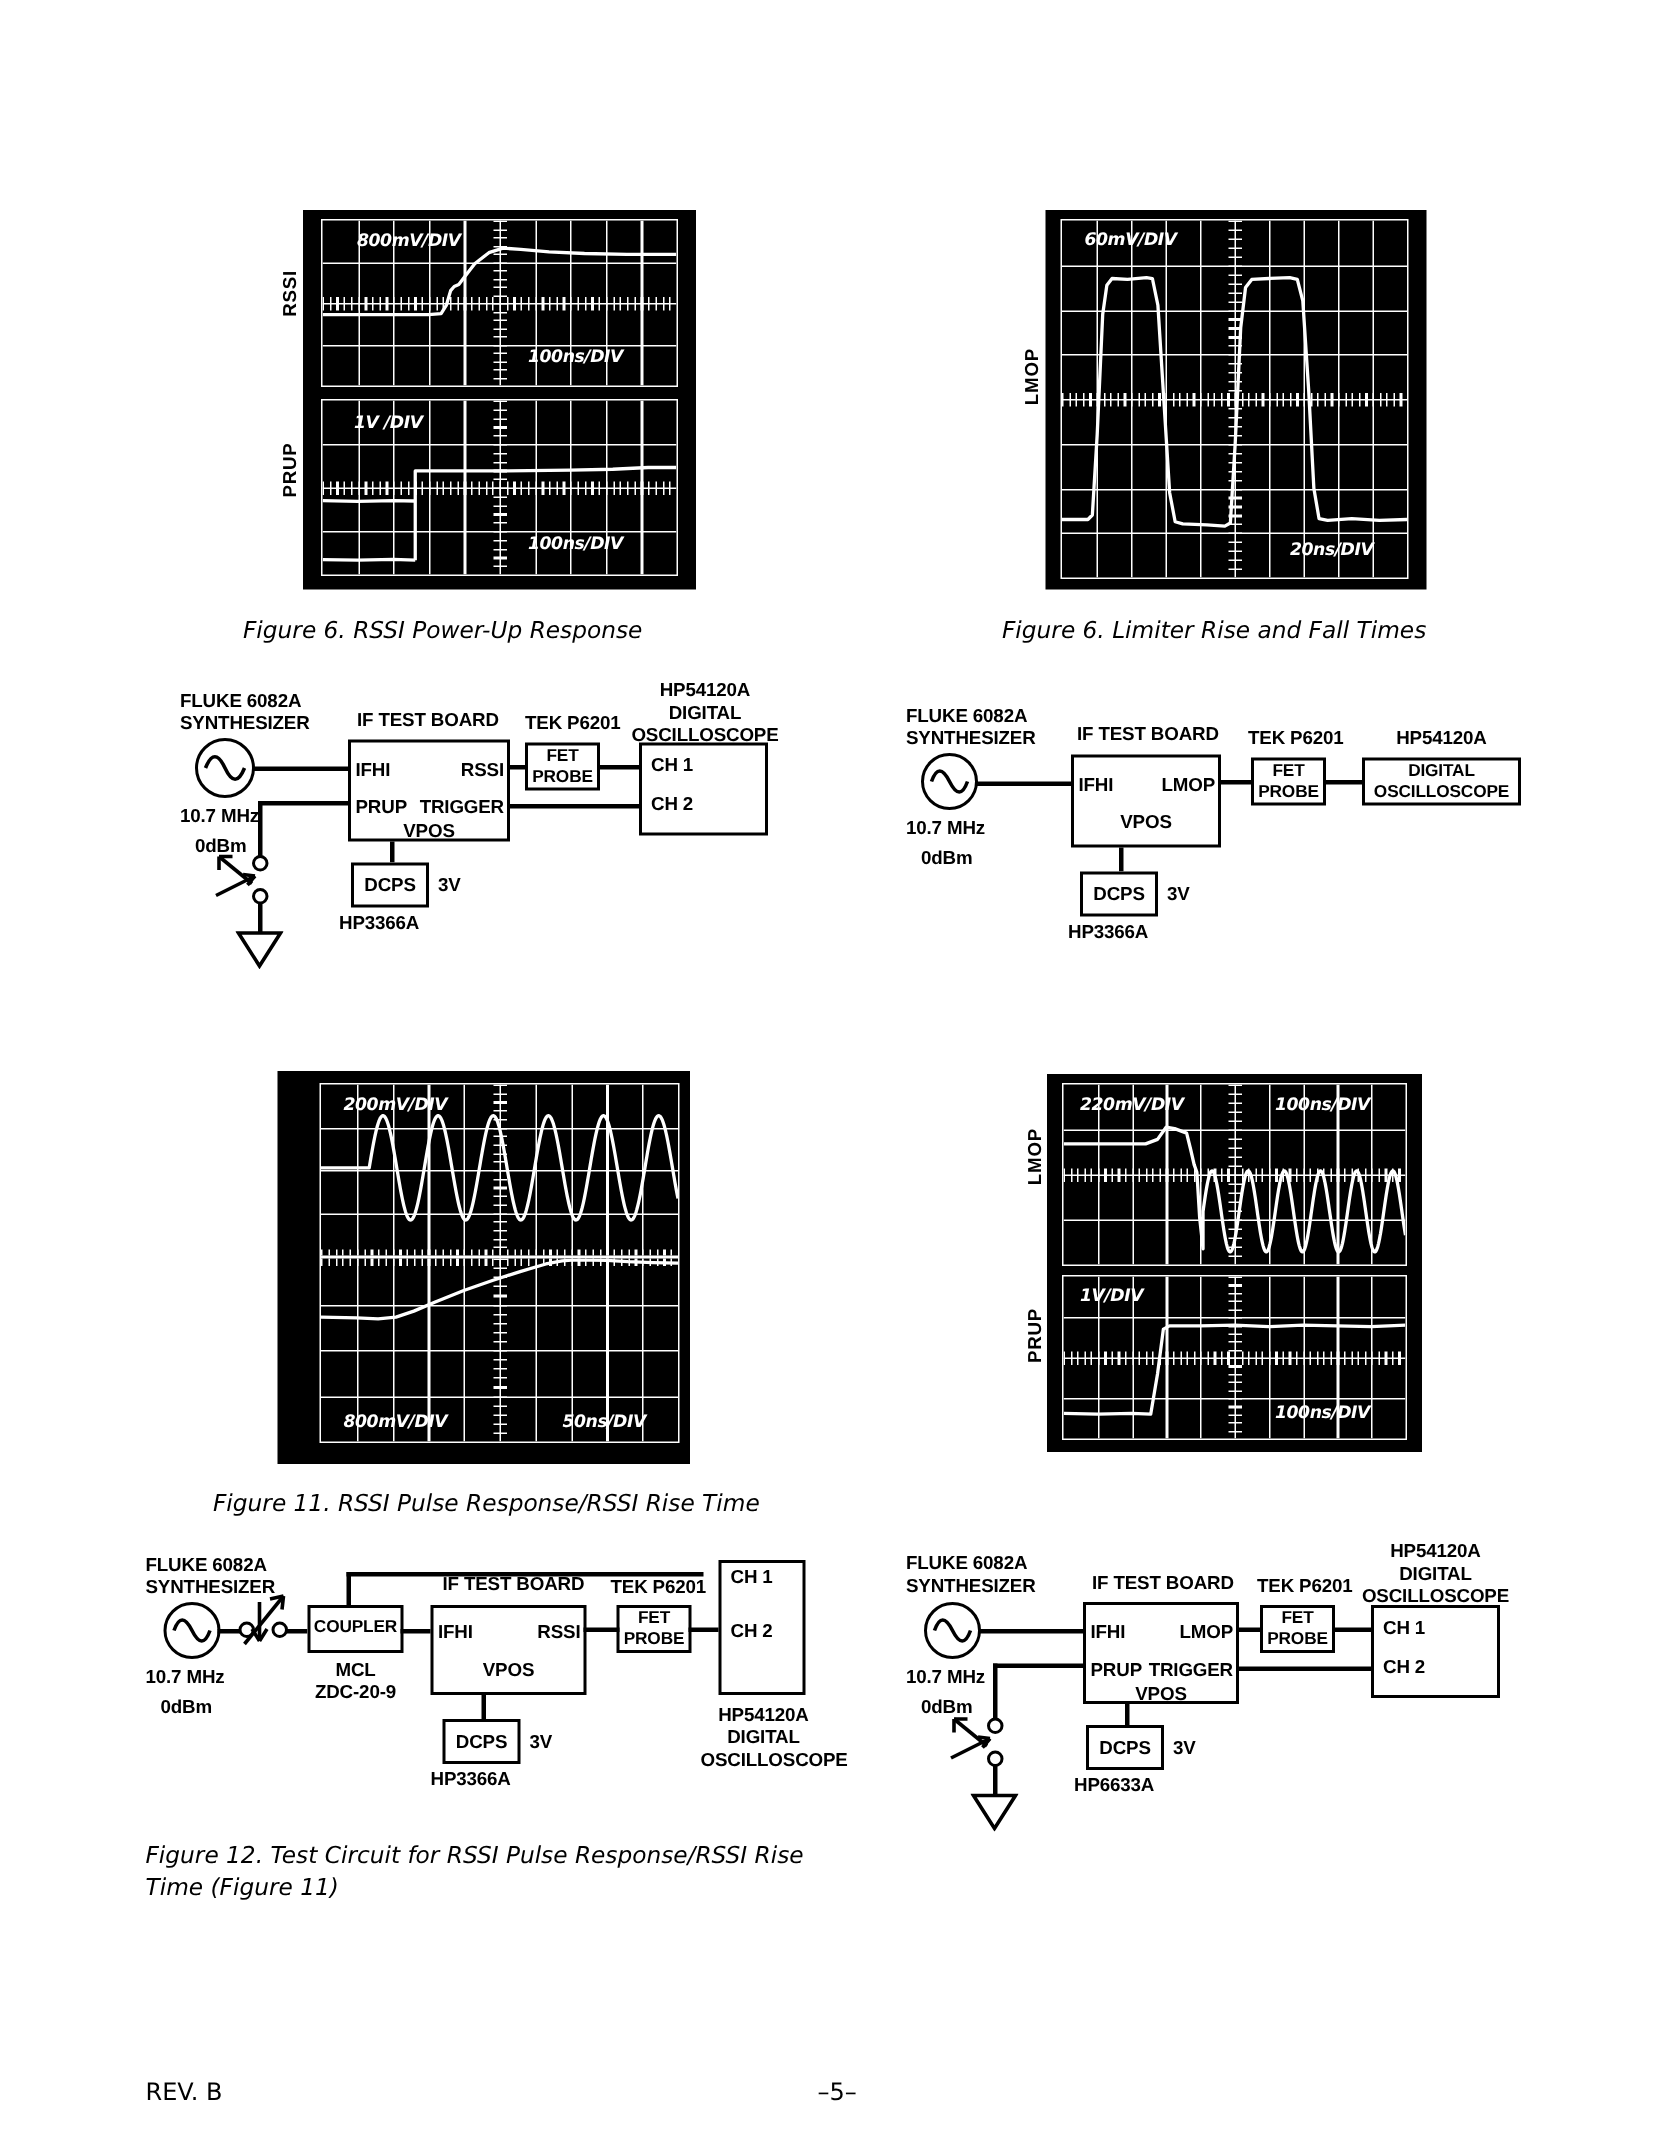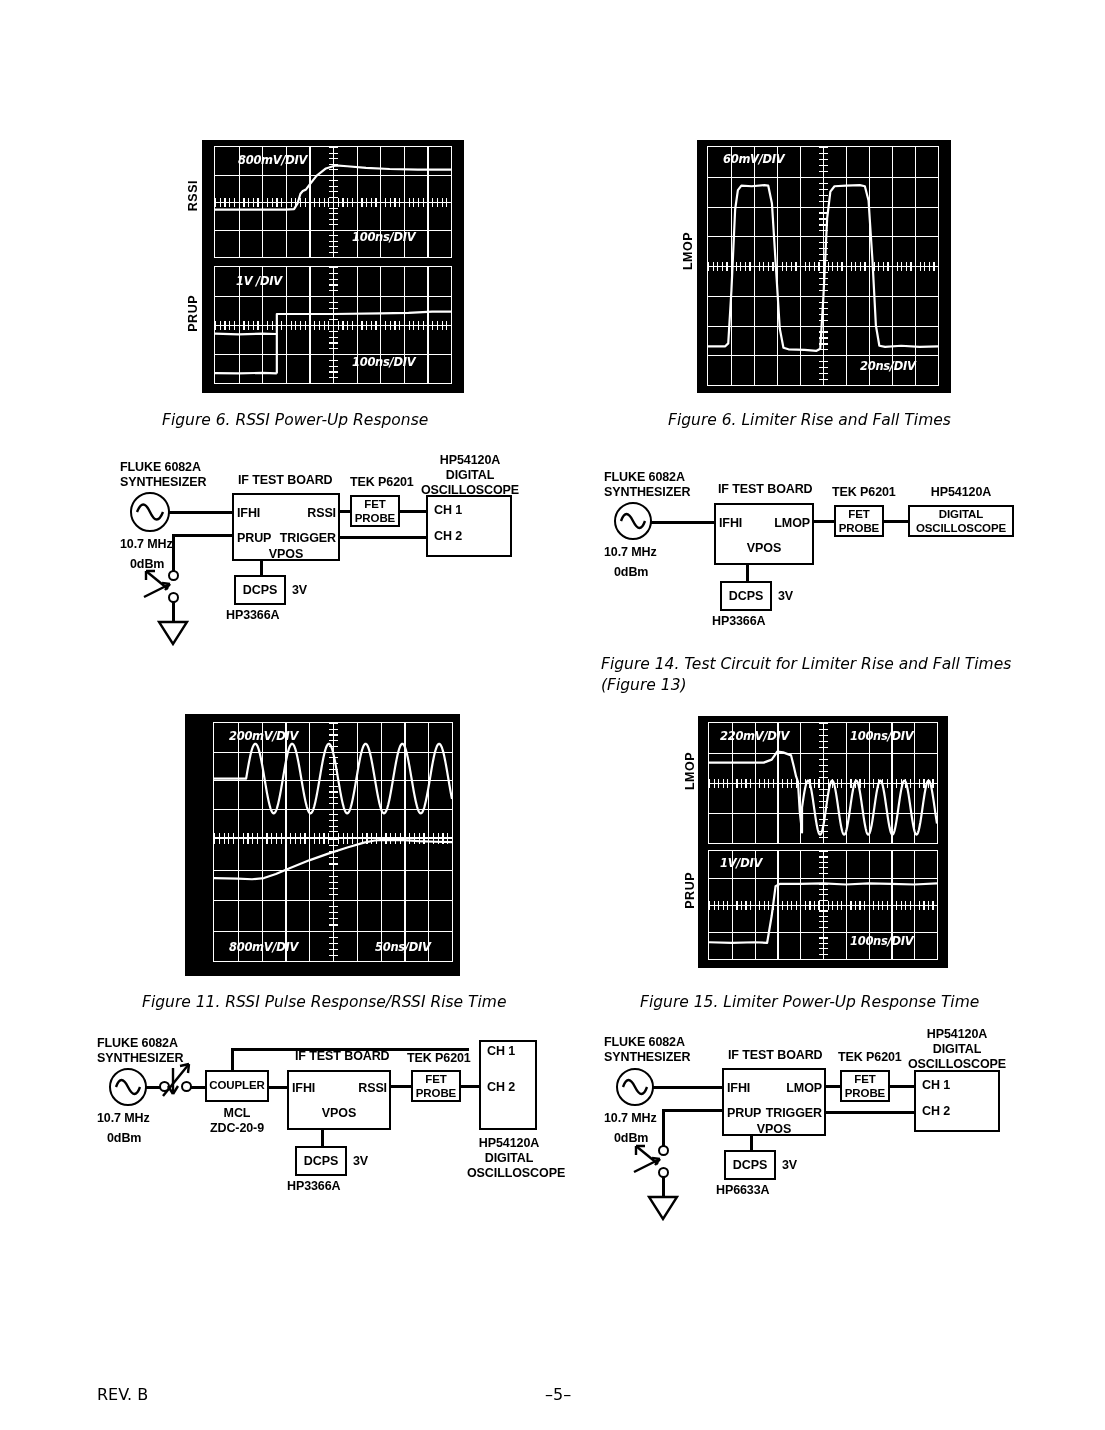--- a/index.html
+++ b/index.html
@@ -480,22 +480,20 @@
     <div class="cbox" style="left:308px;top:40px;width:106px;height:32px;"></div>
     <div class="ctext c" style="left:308px;top:43px;width:106px;font-size:11.5px;">DIGITAL
 OSCILLOSCOPE</div>
 
     <div class="wire v" style="left:146px;top:100px;height:16px;"></div>
     <div class="cbox" style="left:120px;top:116px;width:52px;height:30px;"></div>
     <div class="ctext c" style="left:120px;top:124px;width:52px;">DCPS</div>
     <div class="ctext" style="left:178px;top:124px;">3V</div>
     <div class="ctext" style="left:112px;top:149px;">HP3366A</div>
   </div>
-  <div class="cap" style="left:601px;top:654px;">Figure 14. Test Circuit for Limiter Rise and Fall Times
-(Figure 13)</div>
 
   <div class="scope" style="left:185px;top:714px;width:275px;height:262px;">
     <div class="grid" id="f11a" style="left:28px;top:8px;width:240px;height:116px;">
         <div class="vline" style="left: 23.8px;"></div>
         <div class="vline" style="left: 47.6px;"></div>
         <div class="vline" style="left: 71.4px;"></div>
         <div class="vline" style="left: 95.2px;"></div>
         <div class="vline" style="left: 119px;"></div>
         <div class="vline" style="left: 142.8px;"></div>
         <div class="vline" style="left: 166.6px;"></div>
@@ -872,21 +870,20 @@
           <path d="M0.000 3.380 L1.000 3.400 L2.000 3.380 L2.550 3.400 L2.750 2.400 L2.920 1.300 L3.100 1.220 L4.000 1.220 L5.000 1.200 L6.000 1.240 L7.000 1.200 L8.000 1.220 L9.000 1.240 L10.000 1.200" fill="none" stroke="#fff" stroke-width="2.2" vector-effect="non-scaling-stroke" stroke-linejoin="round"></path>
         </svg>
       </div>
     <div class="slabel" style="left:22px;top:13px;font-size:11.5px;">220mV/DIV</div>
     <div class="slabel" style="left:152px;top:13px;font-size:11.5px;">100ns/DIV</div>
     <div class="slabel" style="left:22px;top:140px;font-size:11.5px;">1V/DIV</div>
     <div class="slabel" style="left:152px;top:218px;font-size:11.5px;">100ns/DIV</div>
   </div>
   <div class="sidelabel" style="left:683px;top:752px;">LMOP</div>
   <div class="sidelabel" style="left:683px;top:872px;">PRUP</div>
-  <div class="cap" style="left:640px;top:992px;">Figure 15. Limiter Power-Up Response Time</div>
 
   <div class="circ" style="left:95px;top:1030px;width:470px;height:175px;">
     <div class="ctext" style="left:2px;top:6px;">FLUKE 6082A
 SYNTHESIZER</div>
     <div class="srcball" style="left:14px;top:38px;width:38px;height:38px;">
       <svg width="34" height="34" viewBox="0 0 34 34" style="display:block;">
         <path d="M5 17 Q10 3 17 17 Q24 31 29 17" stroke="#000" stroke-width="2.4" fill="none"></path>
       </svg>
     </div>
     <div class="ctext" style="left:2px;top:81px;">10.7 MHz</div>
@@ -932,20 +929,22 @@
     <div class="ctext c" style="left:372px;top:106px;width:84px;">HP54120A
 DIGITAL
 OSCILLOSCOPE</div>
 
     <div class="wire v" style="left:226px;top:100px;height:16px;"></div>
     <div class="cbox" style="left:200px;top:116px;width:52px;height:30px;"></div>
     <div class="ctext c" style="left:200px;top:124px;width:52px;">DCPS</div>
     <div class="ctext" style="left:258px;top:124px;">3V</div>
     <div class="ctext" style="left:192px;top:149px;">HP3366A</div>
   </div>
+  <div class="cap" style="left:97px;top:1227px;">Figure 12. Test Circuit for RSSI Pulse Response/RSSI Rise
+Time (Figure 11)</div>
 
   <div class="circ" style="left:600px;top:1030px;width:440px;height:190px;">
     <div class="ctext" style="left:4px;top:5px;">FLUKE 6082A
 SYNTHESIZER</div>
     <div class="srcball" style="left:16px;top:38px;width:38px;height:38px;">
       <svg width="34" height="34" viewBox="0 0 34 34" style="display:block;">
         <path d="M5 17 Q10 3 17 17 Q24 31 29 17" stroke="#000" stroke-width="2.4" fill="none"></path>
       </svg>
     </div>
     <div class="ctext" style="left:4px;top:81px;">10.7 MHz</div>

